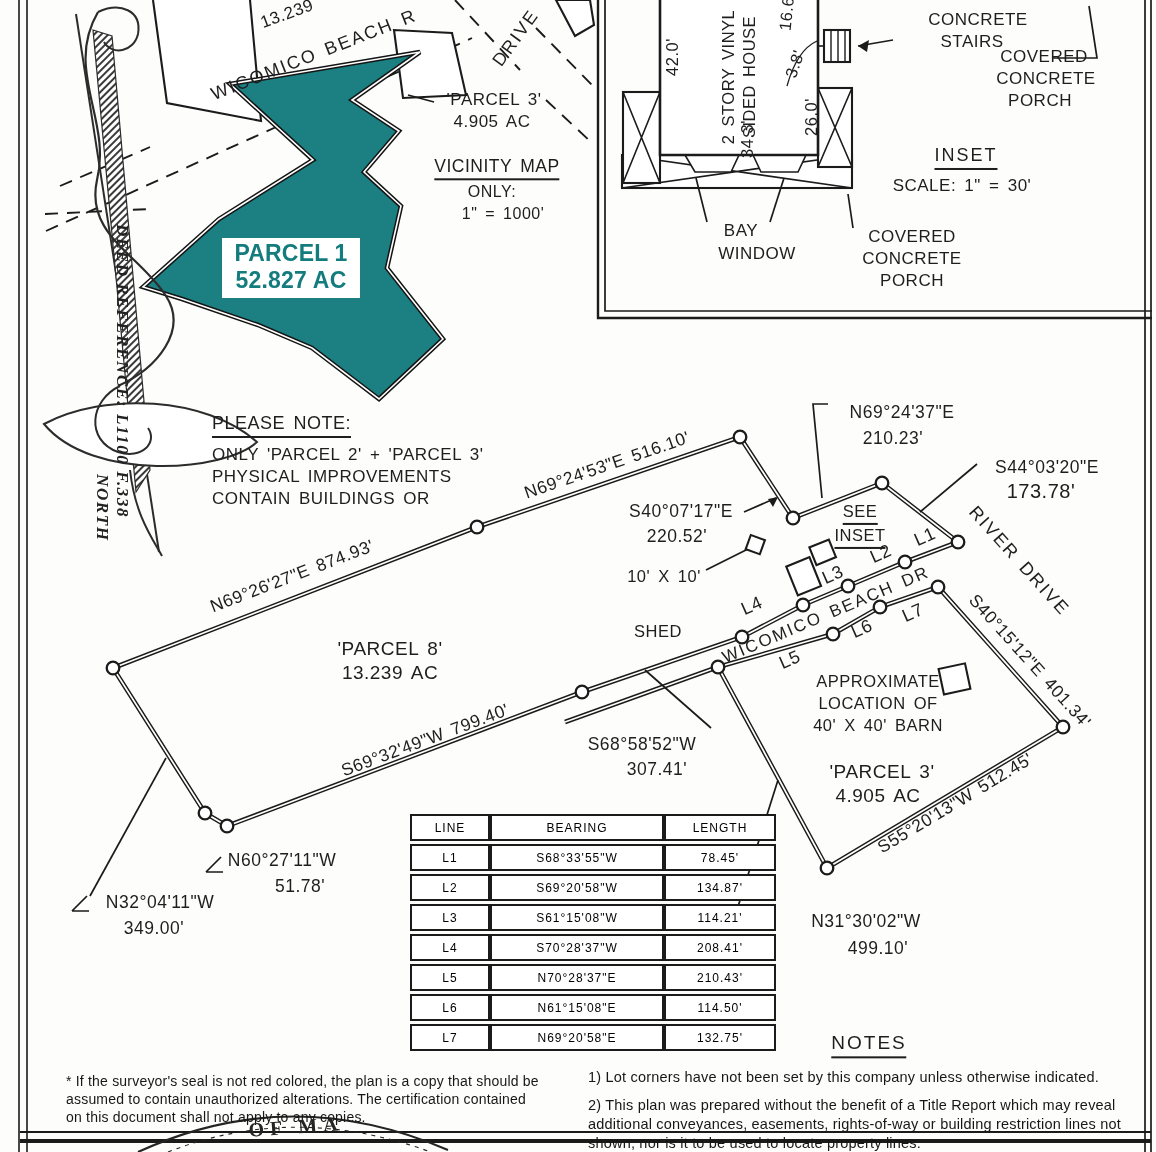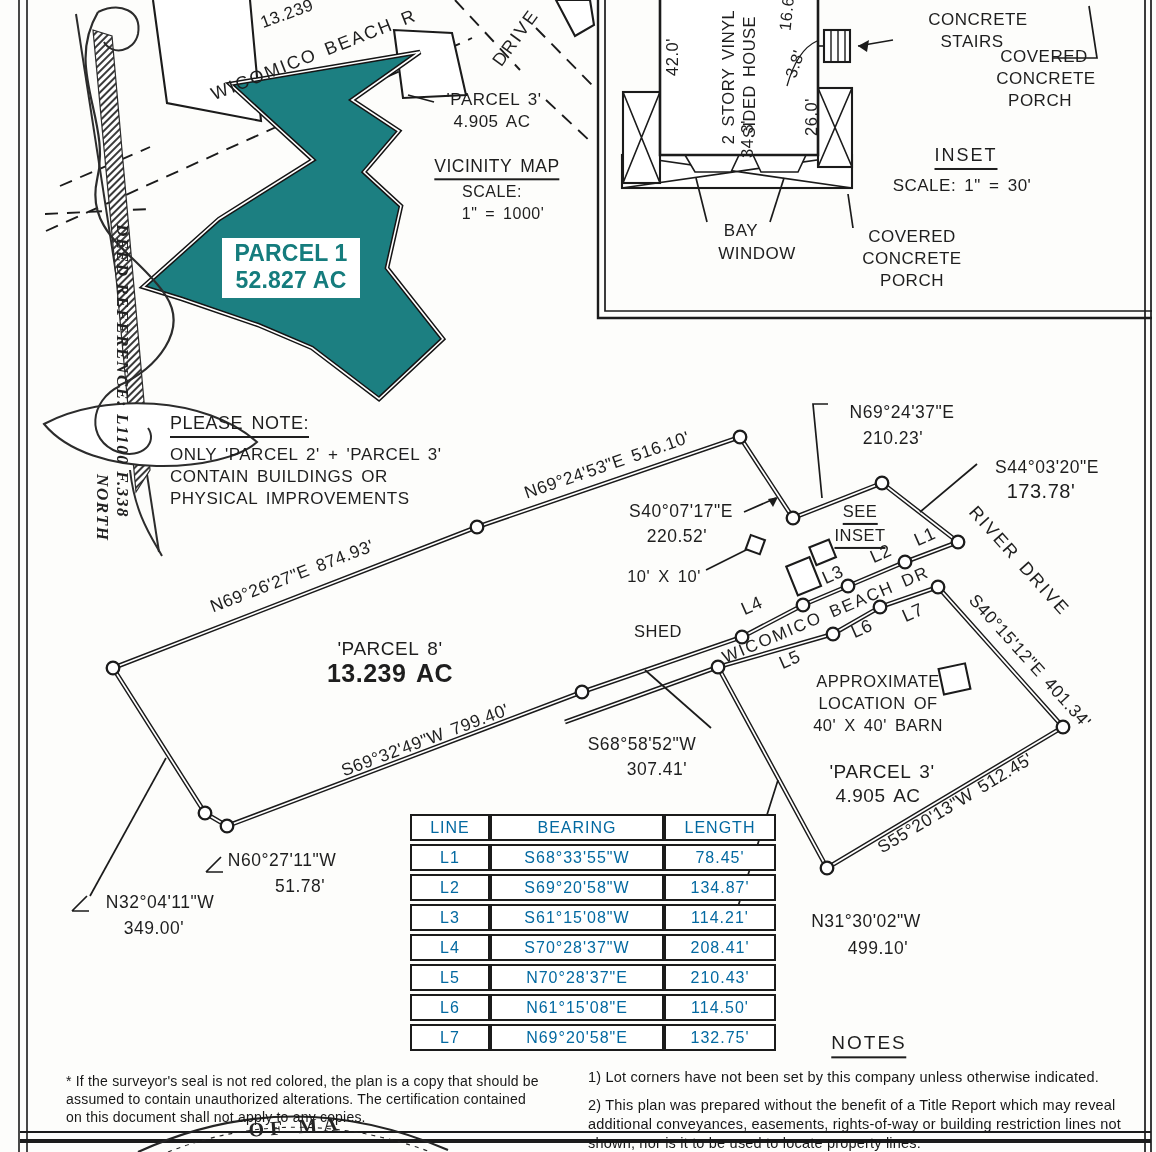--- a/index.html
+++ b/index.html
@@ -1,30 +1,30 @@
 <!DOCTYPE html>
 <html><head>
 <meta charset="utf-8">
 <style>
   html,body{margin:0;padding:0;}
   body{width:1156px;height:1152px;position:relative;overflow:hidden;background:#fdfdfb;font-family:"Liberation Sans",sans-serif;}
   #art{position:absolute;left:0;top:0;}
   .lbl{position:absolute;transform:translate(-50%,-50%);font-family:"Liberation Sans",sans-serif;color:#1e1e1e;white-space:nowrap;letter-spacing:.5px;word-spacing:3px;text-align:center;line-height:1.28;}
-  .la{transform:none;text-align:left;}
+  .la{transform:none;text-align:left;margin-left:42px;}
   .u{border-bottom:2px solid #1e1e1e;padding-bottom:1px;display:inline-block;}
   .dblO{fill:none;stroke:#1b1b1b;stroke-width:4.6;}
   .dblI{fill:none;stroke:#ffffff;stroke-width:1.7;}
   .ldr{fill:none;stroke:#1b1b1b;stroke-width:1.7;}
   .thin{fill:none;stroke:#1b1b1b;stroke-width:1.6;}
   .vx{fill:#ffffff;stroke:#1b1b1b;stroke-width:2.3;}
   .dash{fill:none;stroke:#1b1b1b;stroke-width:1.9;stroke-dasharray:13 9;}
   .struct{fill:#ffffff;stroke:#1b1b1b;stroke-width:2.1;}
   .parcel1-box{position:absolute;left:222px;top:238px;width:138px;height:58px;background:#ffffff;text-align:center;font-weight:bold;font-size:23px;line-height:1.18;color:#157c7d;letter-spacing:.2px;padding-top:2px;}
   .vert-serif{position:absolute;transform-origin:0 0;transform:rotate(90deg);font-family:"Liberation Serif",serif;font-style:italic;font-weight:bold;font-size:17px;letter-spacing:1.6px;color:#222;white-space:nowrap;}
-  .ltable{position:absolute;left:410px;top:811px;border-collapse:separate;border-spacing:0 3px;font-size:16px;letter-spacing:1px;color:#0369a1;}
+  .ltable{position:absolute;left:410px;top:811px;border-collapse:separate;border-spacing:0 3px;font-size:12px;letter-spacing:1px;color:#000000;}
   .ltable th,.ltable td{border:2.3px solid #1b1b1b;padding:0 6px;text-align:center;font-weight:normal;background:#fff;height:23px;}
   .ltable .c1{width:64px;}.ltable .c2{width:158px;}.ltable .c3{width:96px;}
   .notesbody{position:absolute;font-size:14.5px;color:#171717;letter-spacing:.2px;line-height:1.3;text-align:left;}
   .seal-text{position:absolute;left:296px;top:1127px;transform:translate(-50%,-50%) rotate(-4deg);font-family:"Liberation Serif",serif;font-weight:bold;font-size:20px;letter-spacing:6px;color:#242424;}
 </style>
 </head>
 <body>
 
 <svg id="art" width="1156" height="1152" viewBox="0 0 1156 1152">
   <defs>
@@ -159,32 +159,32 @@
 
 <div class="vert-serif" style="left:132px;top:224px;">DEED REFERENCE: L1100 F.338</div>
 <div class="vert-serif" style="left:112px;top:474px;">NORTH</div>
 
 <div class="lbl" style="left:287px;top:14px;font-size:17px;transform:translate(-50%,-50%) rotate(-20deg);">13.239</div>
 <div class="lbl" style="left:314px;top:55px;font-size:18px;letter-spacing:2px;transform:translate(-50%,-50%) rotate(-21.5deg);">WICOMICO BEACH R</div>
 <div class="lbl" style="left:516px;top:38px;font-size:18px;letter-spacing:2px;transform:translate(-50%,-50%) rotate(-54deg);">DRIVE</div>
 <div class="lbl" style="left:494px;top:100px;font-size:17px;">'PARCEL 3'</div>
 <div class="lbl" style="left:492px;top:122px;font-size:17px;">4.905 AC</div>
 <div class="lbl" style="left:497px;top:168px;font-size:17.5px;"><span class="u">VICINITY MAP</span></div>
-<div class="lbl" style="left:492px;top:192px;font-size:16px;">SCALE:</div>
+<div class="lbl" style="left:492px;top:192px;font-size:16px;">ONLY:</div>
 <div class="lbl" style="left:503px;top:214px;font-size:16px;">1" = 1000'</div>
 <div class="parcel1-box">
   <div>PARCEL 1</div>
   <div>52.827 AC</div>
 </div>
 
 <div class="lbl la" style="left:170px;top:412px;font-size:17px;">
   <div style="font-size:18px;margin-bottom:6px;"><span class="u">PLEASE NOTE:</span></div>
   <div>ONLY 'PARCEL 2' + 'PARCEL 3'</div>
+  <div>PHYSICAL IMPROVEMENTS</div>
   <div>CONTAIN BUILDINGS OR</div>
-  <div>PHYSICAL IMPROVEMENTS</div>
 </div>
 
 <div class="lbl" style="left:292px;top:576px;font-size:17.5px;transform:translate(-50%,-50%) rotate(-21deg);">N69°26'27"E 874.93'</div>
 <div class="lbl" style="left:607px;top:465px;font-size:17.5px;transform:translate(-50%,-50%) rotate(-19deg);">N69°24'53"E 516.10'</div>
 <div class="lbl" style="left:902px;top:412px;font-size:17.5px;">N69°24'37"E</div>
 <div class="lbl" style="left:893px;top:438px;font-size:17.5px;">210.23'</div>
 <div class="lbl" style="left:1047px;top:467px;font-size:17.5px;">S44°03'20"E</div>
 <div class="lbl" style="left:1041px;top:492px;font-size:20px;">173.78'</div>
 <div class="lbl" style="left:681px;top:511px;font-size:17.5px;">S40°07'17"E</div>
 <div class="lbl" style="left:677px;top:536px;font-size:17.5px;">220.52'</div>
@@ -200,21 +200,21 @@
 <div class="lbl" style="left:657px;top:769px;font-size:17.5px;">307.41'</div>
 <div class="lbl" style="left:425px;top:740px;font-size:17.5px;transform:translate(-50%,-50%) rotate(-20.5deg);">S69°32'49"W 799.40'</div>
 <div class="lbl" style="left:282px;top:860px;font-size:17.5px;">N60°27'11"W</div>
 <div class="lbl" style="left:300px;top:886px;font-size:17.5px;">51.78'</div>
 <div class="lbl" style="left:160px;top:902px;font-size:17.5px;">N32°04'11"W</div>
 <div class="lbl" style="left:154px;top:928px;font-size:17.5px;">349.00'</div>
 <div class="lbl" style="left:866px;top:921px;font-size:17.5px;">N31°30'02"W</div>
 <div class="lbl" style="left:878px;top:948px;font-size:17.5px;">499.10'</div>
 
 <div class="lbl" style="left:390px;top:649px;font-size:19px;">'PARCEL 8'</div>
-<div class="lbl" style="left:390px;top:673px;font-size:25px;font-weight:bold;">13.239 AC</div>
+<div class="lbl" style="left:390px;top:673px;font-size:19px;">13.239 AC</div>
 <div class="lbl" style="left:882px;top:772px;font-size:19px;">'PARCEL 3'</div>
 <div class="lbl" style="left:878px;top:796px;font-size:19px;">4.905 AC</div>
 
 <div class="lbl" style="left:878px;top:682px;font-size:16.5px;">APPROXIMATE</div>
 <div class="lbl" style="left:878px;top:704px;font-size:16.5px;">LOCATION OF</div>
 <div class="lbl" style="left:878px;top:726px;font-size:16.5px;">40' X 40' BARN</div>
 
 <div class="lbl" style="left:925px;top:537px;font-size:18px;transform:translate(-50%,-50%) rotate(-24deg);">L1</div>
 <div class="lbl" style="left:881px;top:554px;font-size:18px;transform:translate(-50%,-50%) rotate(-24deg);">L2</div>
 <div class="lbl" style="left:833px;top:575px;font-size:18px;transform:translate(-50%,-50%) rotate(-24deg);">L3</div>

